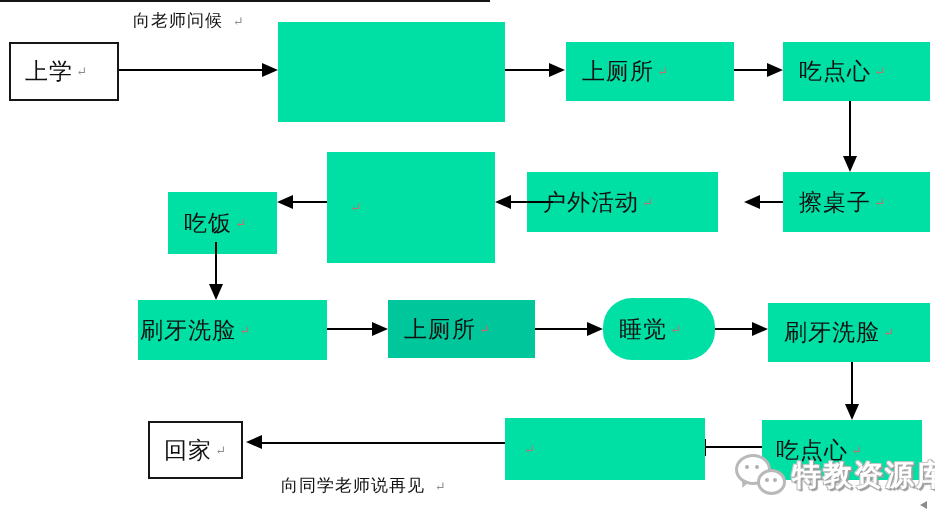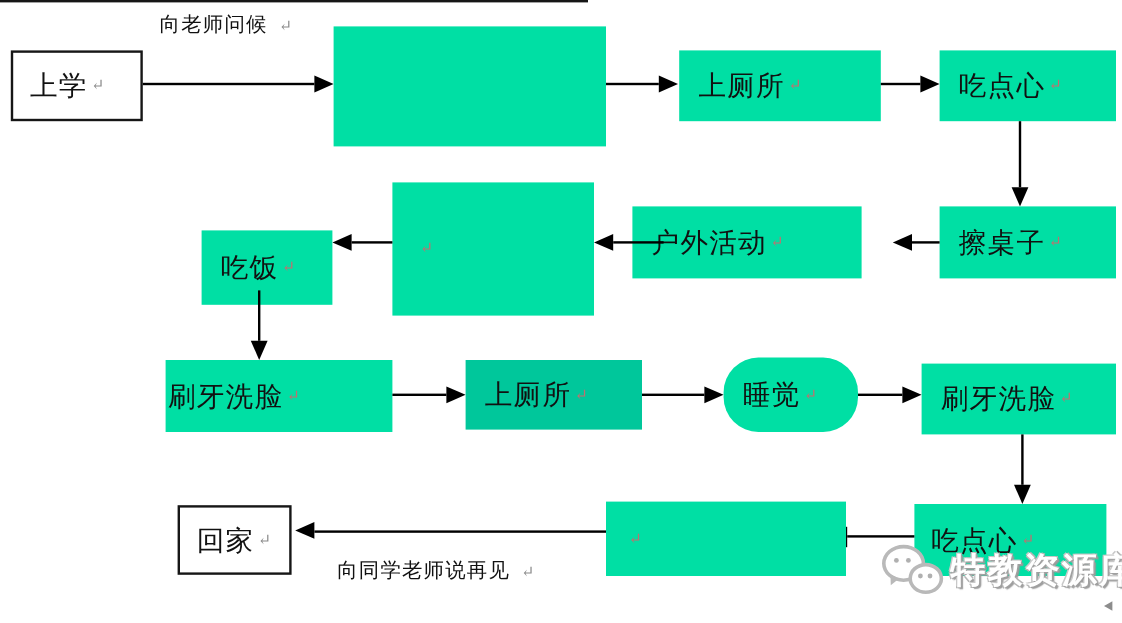--- a/index.html
+++ b/index.html
@@ -62,21 +62,21 @@
   #n-play{left:768px;top:303px;width:162px;height:59px;}
   #v3-line{left:851px;top:362px;height:42px;} #v3-head{left:845px;top:404px;}
 
   
   #n-snack-afternoon{left:762px;top:420px;width:160px;height:60px;padding-left:14px;}
   #tb-cap{left:703px;top:439px;width:3px;height:17px;position:absolute;background:#000;}
   #tb-line{left:706px;top:446px;width:56px;}
   #n-pack{left:505px;top:418px;width:200px;height:62px;}
   #a10-head{left:246px;top:435px;} #a10-line{left:262px;top:442px;width:243px;}
   #n-home{left:148px;top:421px;width:95px;height:58px;}
-  #lbl-goodbye{left:281px;top:464px;}
+  #lbl-goodbye{left:281px;top:474px;}
 
   
   #watermark{position:absolute;left:734px;top:452px;display:flex;align-items:center;}
   #wm-logo{position:relative;width:54px;height:48px;flex:none;}
   .bub{position:absolute;background:#fff;border:3px solid #b9b9b9;border-radius:50%;}
   #bub1{left:1px;top:2px;width:30px;height:25px;}
   #bub2{left:23px;top:17px;width:23px;height:20px;}
   .eye{position:absolute;width:4px;height:4px;border-radius:50%;background:#b0b0b0;}
   #bub1 .e1{left:7px;top:8px;} #bub1 .e2{left:17px;top:8px;}
   #bub2 .e1{left:5px;top:6px;} #bub2 .e2{left:13px;top:6px;}

